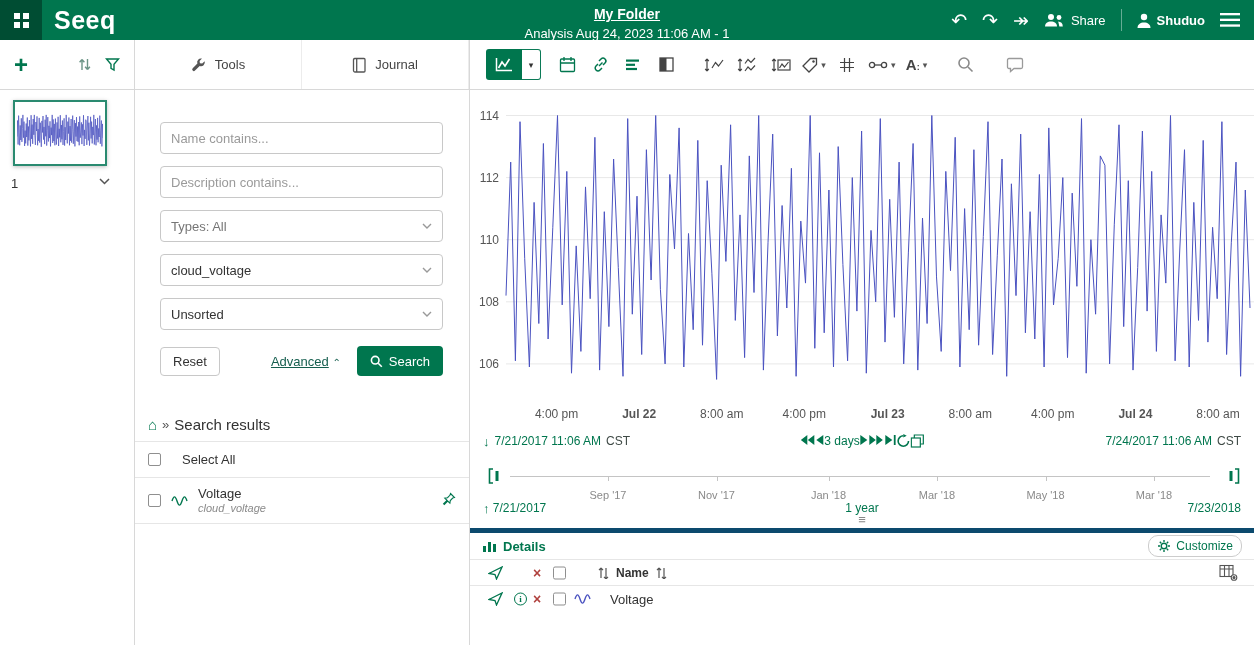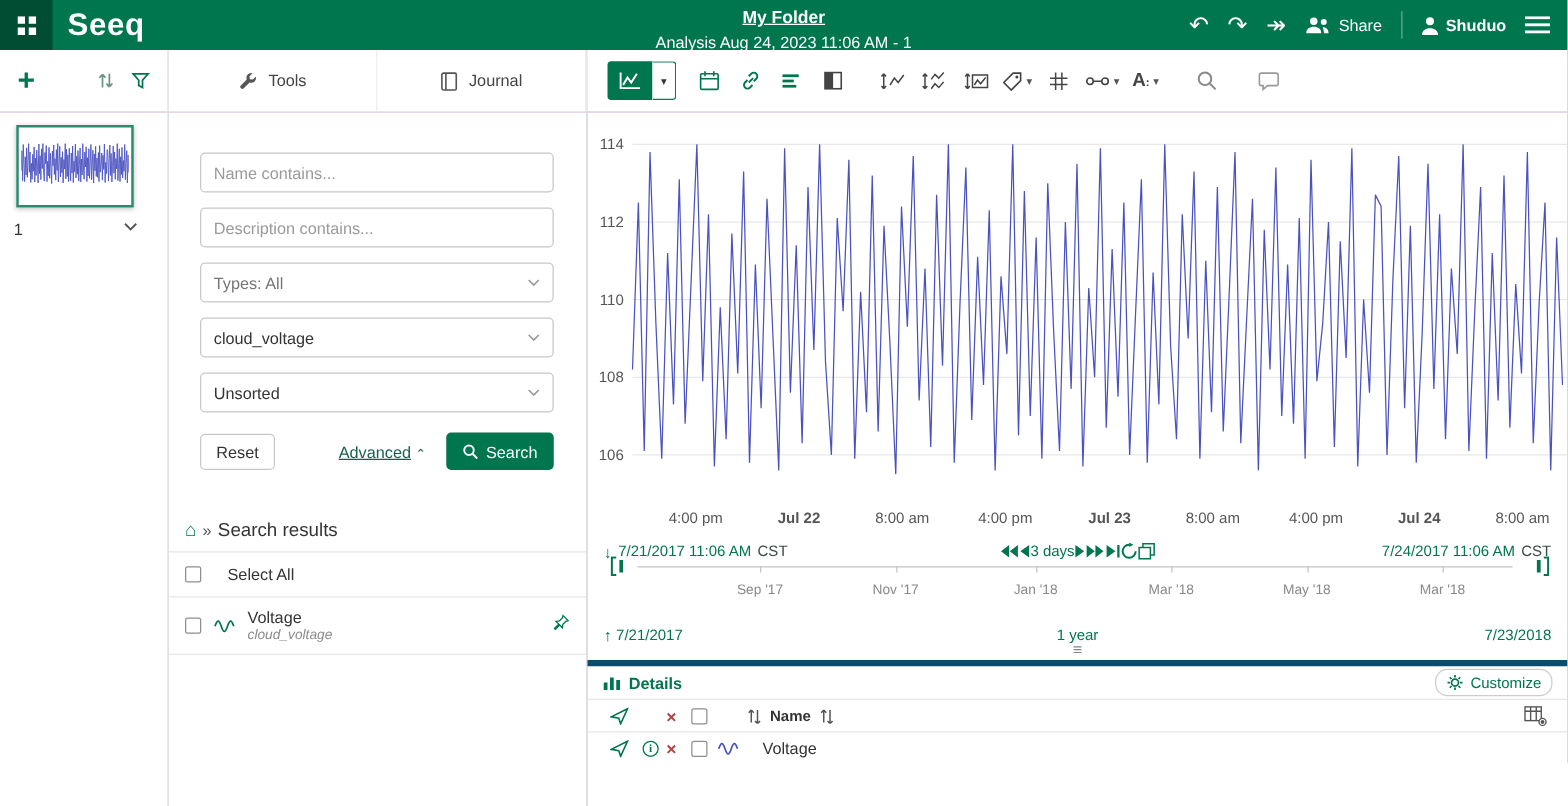--- a/index.html
+++ b/index.html
@@ -1,18 +1,18 @@
 <!DOCTYPE html>
 <html><head>
 <meta charset="utf-8">
 <style>
 *{box-sizing:border-box;margin:0;padding:0}
 html,body{width:1254px;height:645px}
 body{font-family:"Liberation Sans",sans-serif;background:#fff;overflow:hidden;position:relative}
-.app{position:absolute;left:0;top:0;width:1254px;height:645px;background:#701a75}
+.app{position:absolute;left:0;top:0;width:1254px;height:645px;background:#0f172a}
 
 .topbar{position:absolute;left:0;top:0;right:0;height:40px;background:#00764E;display:flex;align-items:center;color:#fff;z-index:5}
 .apps-btn{width:42px;height:40px;background:#004D33;display:flex;align-items:center;justify-content:center;cursor:pointer}
 .logo{font-size:25px;font-weight:bold;margin-left:12px;letter-spacing:.5px}
 .tb-center{position:absolute;left:50%;top:3px;transform:translateX(-50%);text-align:center;line-height:1.35}
 .tb-center a{color:#fff;font-size:14px;font-weight:bold;text-decoration:underline;cursor:pointer}
 .tb-title{font-size:13px;white-space:nowrap}
 .tb-right{margin-left:auto;display:flex;align-items:center;gap:15px;padding-right:14px}
 .tb-arrow{font-size:19px;line-height:1;cursor:pointer}
 .tb-group{display:flex;align-items:center;gap:6px;font-size:13px;cursor:pointer;white-space:nowrap}
@@ -65,24 +65,24 @@
 .item-name{font-size:13px;color:#333}
 .item-desc{font-size:11px;color:#8a8a8a;font-style:italic}
 .pin-btn{position:absolute;right:13px;cursor:pointer}
 .cb{width:13px;height:13px;border:1px solid #8f8f8f;border-radius:2px;background:#fff;display:inline-block;flex:none;cursor:pointer}
 
 .content{position:absolute;left:470px;top:90px;right:0;bottom:0;background:#fff}
 #trend-svg{position:absolute;left:0;top:0;display:block}
 .range-bar{position:absolute;top:340px;left:0;right:0;height:22px;display:flex;align-items:center;padding:0 13px;font-size:12px;color:#00764E}
 .range-left,.range-right{display:flex;align-items:center;gap:5px;white-space:nowrap}
 .range-right{margin-left:auto}
-.range-center{position:absolute;left:50%;transform:translateX(-50%);display:flex;align-items:center;gap:0}
+.range-center{position:absolute;left:50%;transform:translateX(-50%);display:flex;align-items:flex-start;gap:0}
 .tz{color:#3f4a46}
 .garrow{color:#00764E;font-weight:bold;font-size:13px}
-.timeline{position:absolute;top:352px;left:0;right:0;height:44px}
+.timeline{position:absolute;top:375px;left:0;right:0;height:44px}
 .tl-handle{position:absolute;top:3px;cursor:ew-resize}
 .tl-handle.left{left:18px}
 .tl-handle.right{right:14px}
 .tl-track{position:absolute;left:40px;right:44px;top:11px;height:1px;background:#c4c4c4;cursor:pointer}
 .tl-mark{position:absolute;top:0;width:1px;height:5px;background:#c4c4c4}
 .tl-labels{position:absolute;left:40px;right:44px;top:24px;height:14px}
 .tl-lab{position:absolute;transform:translateX(-50%);font-size:11px;color:#8a8a8a;white-space:nowrap}
 .range2{position:absolute;top:410px;left:0;right:0;height:16px;display:flex;align-items:center;padding:0 13px;font-size:12px;color:#00764E}
 .range2 .mid{position:absolute;left:50%;transform:translateX(-50%)}
 .range2 .end{margin-left:auto}

